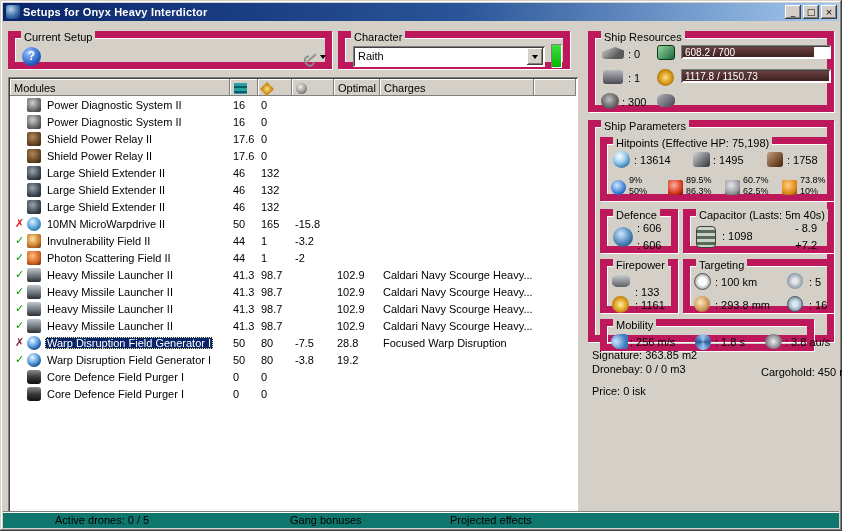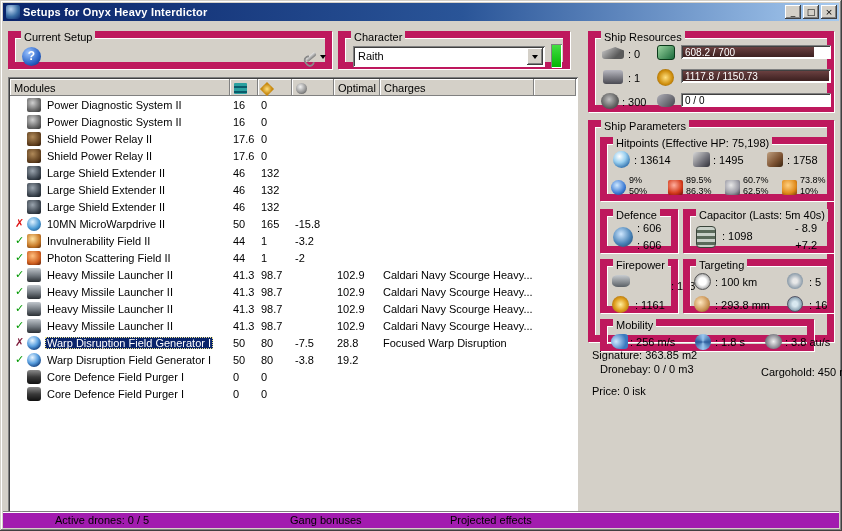--- a/index.html
+++ b/index.html
@@ -109,21 +109,21 @@
   .stat { position:absolute; white-space:nowrap; font-size:11px; }
   .stat-sm { font-size:9px; line-height:11px; }
 
   .bar { position:absolute; width:150px; height:14px; background:#fff;
     box-shadow: inset 1px 1px 0 #808080, inset -1px -1px 0 #fff, inset 2px 2px 0 #404040; overflow:hidden; }
   .bar .fill { position:absolute; left:2px; top:2px; bottom:2px; background:linear-gradient(180deg,#6a4040,#3c2020); }
   .bar .bar-text { position:absolute; left:4px; top:2px; font-size:10px; color:#fff; }
   .bar.bar-empty .bar-text { color:#000; }
 
   
-  .statusbar { position:absolute; left:3px; right:3px; bottom:3px; height:17px; background:#a21caf;
+  .statusbar { position:absolute; left:3px; right:3px; bottom:3px; height:17px; background:#0f766e;
     box-shadow: inset 0 1px 0 #808080, inset 0 2px 0 #ffffff; padding-left: 24px; }
   .statusbar span { position:absolute; top:3px; white-space:nowrap; }
 </style>
 </head>
 <body>
 
 <div class="window">
 
   <div class="titlebar">
     <span class="app-icon"></span>
@@ -429,24 +429,20 @@
     <div class="bar" style="left:86px;top:7px;">
       <div class="fill" style="width: 87%;"></div>
       <span class="bar-text">608.2 / 700</span>
     </div>
     <span class="sicon i-powergrid" style="left:62px;top:31px;"></span>
     <div class="bar" style="left:86px;top:31px;">
       <div class="fill" style="width: 97%;"></div>
       <span class="bar-text">1117.8 / 1150.73</span>
     </div>
     <span class="sicon i-drone" style="left:62px;top:56px;"></span>
-    <div class="bar bar-empty" style="left:86px;top:55px;">
-      <div class="fill" style="width: 0%;"></div>
-      <span class="bar-text">0 / 0</span>
-    </div>
   </div>
 
   <div class="groupbox" style="left:588px;top:120px;width:246px;height:222px;">
     <span class="gb-label">Ship Parameters</span>
 
     <div class="groupbox" style="left:5px;top:10px;width:234px;height:64px;">
       <span class="gb-label">Hitpoints (Effective HP: 75,198)</span>
       <span class="sicon i-shield-orb" style="left:6px;top:7px;"></span>
       <span class="stat" style="left:27px;top:10px;">: 13614</span>
       <span class="sicon i-armor" style="left:86px;top:8px;"></span>
@@ -482,21 +478,21 @@
       <span class="gb-label">Capacitor (Lasts: 5m 40s)</span>
       <span class="sicon i-capacitor" style="left:6px;top:10px;"></span>
       <span class="stat" style="left:32px;top:14px;">: 1098</span>
       <span class="stat" style="right:10px;top:6px;">- 8.9</span>
       <span class="stat" style="right:10px;top:23px;">+7.2</span>
     </div>
 
     <div class="groupbox" style="left:5px;top:132px;width:78px;height:54px;">
       <span class="gb-label">Firepower</span>
       <span class="sicon i-volley" style="left:5px;top:9px;"></span>
-      <span class="stat" style="left:28px;top:14px;margin-left:36px;">: 133</span>
+      <span class="stat" style="left:28px;top:20px;">: 133</span>
       <span class="sicon i-dps" style="left:5px;top:30px;"></span>
       <span class="stat" style="left:28px;top:33px;">: 1161</span>
     </div>
 
     <div class="groupbox" style="left:88px;top:132px;width:151px;height:54px;">
       <span class="gb-label">Targeting</span>
       <span class="sicon i-range" style="left:4px;top:7px;"></span>
       <span class="stat" style="left:25px;top:10px;">: 100 km</span>
       <span class="sicon i-maxtargets" style="left:97px;top:7px;"></span>
       <span class="stat" style="left:119px;top:10px;">: 5</span>
@@ -512,21 +508,21 @@
       <span class="stat" style="left:23px;top:10px;">: 256 m/s</span>
       <span class="sicon i-agility" style="left:88px;top:8px;"></span>
       <span class="stat" style="left:108px;top:10px;">: 1.8 s</span>
       <span class="sicon i-warp" style="left:158px;top:8px;"></span>
       <span class="stat" style="left:178px;top:10px;">: 3.8 au/s</span>
     </div>
   </div>
 
   <span class="stat" style="left:592px;top:349px;">Signature: 363.85 m2</span>
   <span class="stat" style="left:716px;top:366px;margin-left:45px;">Cargohold: 450 m3</span>
-  <span class="stat" style="left:592px;top:363px;margin-left:8px;">Dronebay: 0 / 0 m3</span>
+  <span class="stat" style="left:592px;top:363px;">Dronebay: 0 / 0 m3</span>
   <span class="stat" style="left:592px;top:385px;">Price: 0 isk</span>
 
   <div class="statusbar">
     <span style="left:52px;">Active drones: 0 / 5</span>
     <span style="left:287px;">Gang bonuses</span>
     <span style="left:447px;">Projected effects</span>
   </div>
 
 </div>
 

